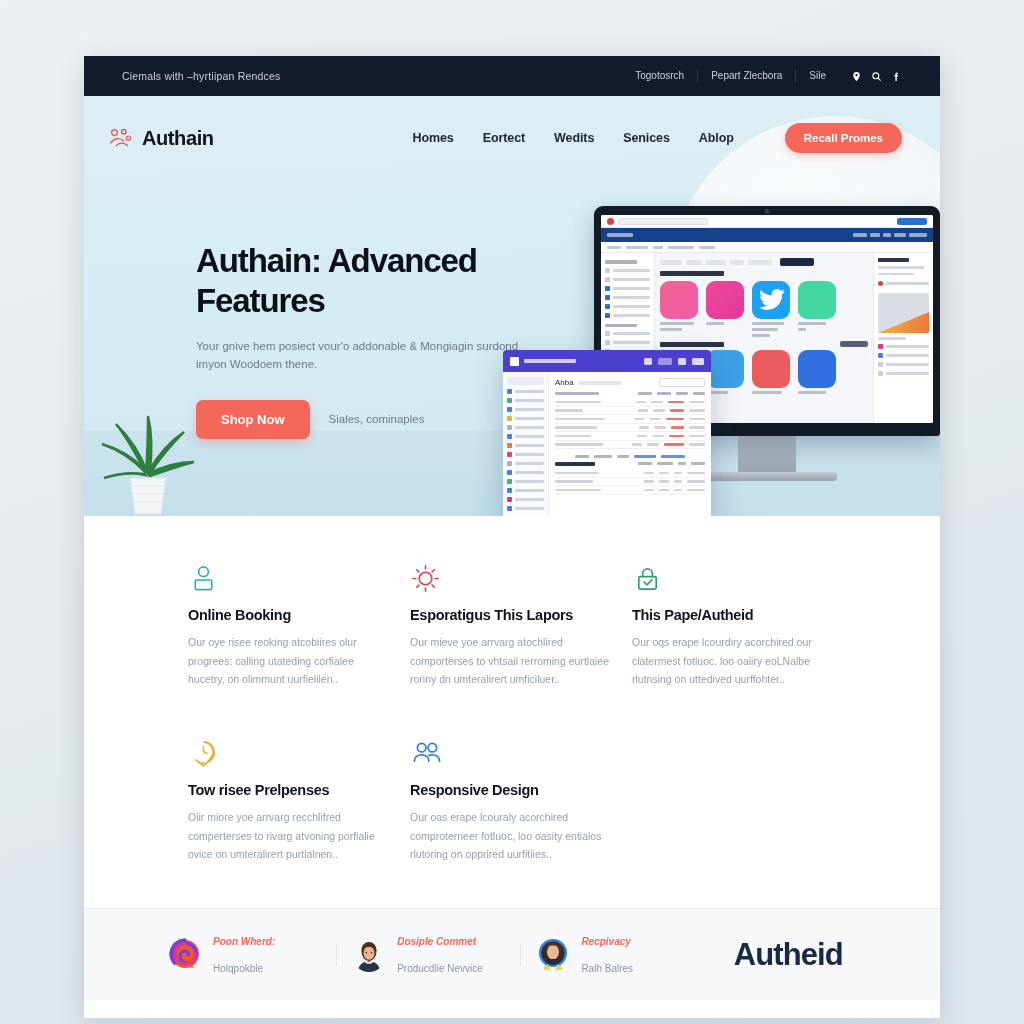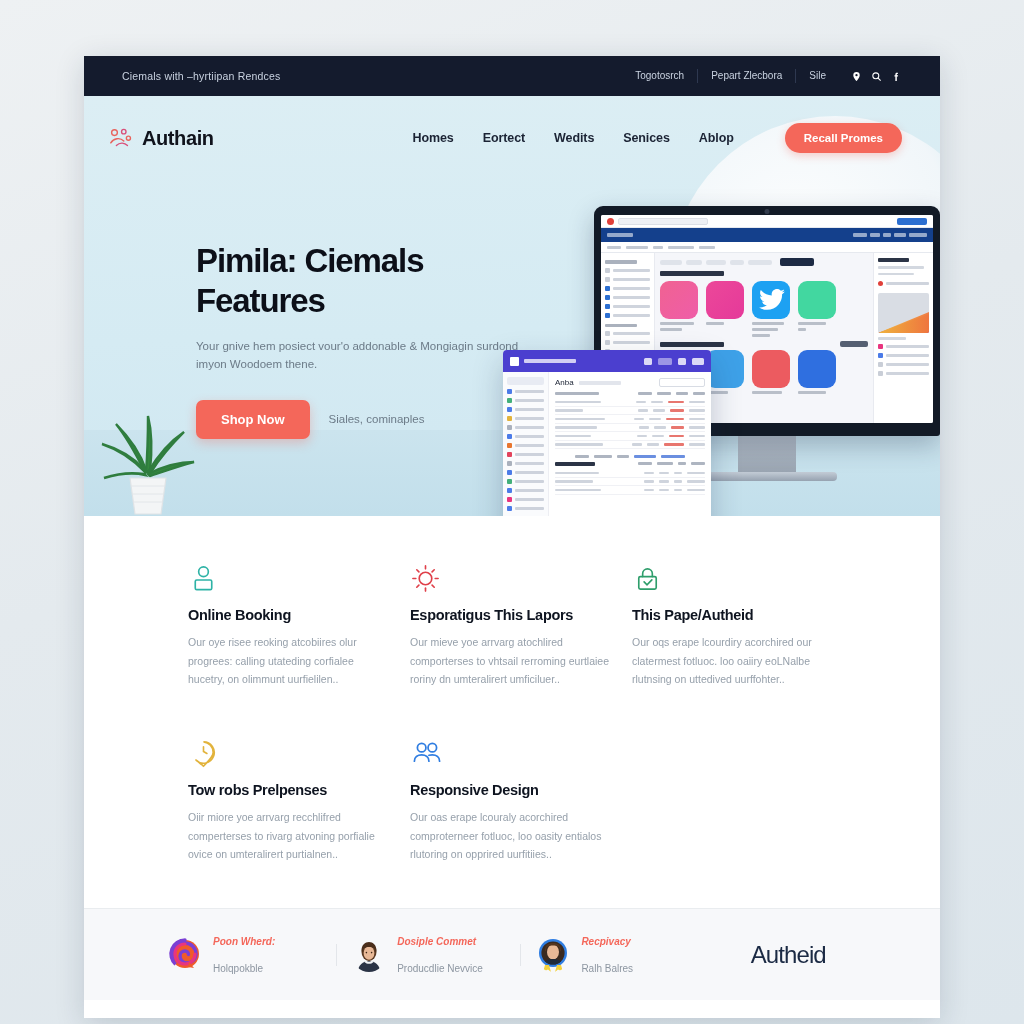--- a/index.html
+++ b/index.html
@@ -252,21 +252,21 @@
     padding: 0 68px; margin-top: 34px;
   }
   .f-item { flex: 1; display: flex; align-items: center; gap: 11px; padding: 0 16px; position: relative; }
   .f-item + .f-item::before {
     content: ""; position: absolute; left: 0; top: 8px; bottom: 8px; width: 1px; background: #e3e6ea;
   }
   .f-av { width: 34px; height: 34px; border-radius: 50%; flex: none; overflow: hidden; }
   .f-name { font-size: 10px; font-weight: 700; color: #f4675a; filter: blur(.2px); font-style: italic; }
   .f-role { font-size: 10px; color: #8d96a1; margin-top: 16px; filter: blur(.3px); }
   .f-brand { flex: 1.1; display: flex; align-items: center; justify-content: center; }
-  .f-brand-text { font-size: 24px; font-weight: 400; color: #1b2a44; letter-spacing: -.9px; }
+  .f-brand-text { font-size: 31px; font-weight: 700; color: #1b2a44; letter-spacing: -.9px; }
 </style>
 </head>
 <body>
 
 <div class="page-bg">
 <div class="site">
 
   <div class="topbar">
     <span class="topbar-text">Ciemals with –hyrtiipan Rendces</span>
     <div class="topbar-right">
@@ -316,21 +316,21 @@
         <span class="nav-link">Eortect</span>
         <span class="nav-link">Wedits</span>
         <span class="nav-link">Senices</span>
         <span class="nav-link">Ablop</span>
         <span class="nav-cta">Recall Promes</span>
       </div>
     </div>
 
     <div class="hero-copy">
       <div class="hero-title">
-        <div>Pimila: Ciemals</div>
+        <div>Authain: Advanced</div>
         <div>Features</div>
       </div>
       <div class="hero-sub">Your gnive hem posiect vour'o addonable &amp; Mongiagin surdond imyon Woodoem thene.</div>
       <div class="hero-actions">
         <span class="shop-btn">Shop Now</span>
         <span class="hero-note">Siales, cominaples</span>
       </div>
     </div>
 
     <div class="plant">
@@ -732,21 +732,21 @@
       </div>
 
 
       <div>
         <div class="feat-icon">
           <svg viewBox="0 0 32 32" width="31" height="31" fill="none" stroke="#e2b33c" stroke-width="1.7" stroke-linecap="round">
             <path d="M16 4a11 11 0 11-7.5 19c-2-1.9 7.5 6 7.5 6s10-9.8 10-14A11 11 0 0016 4z"></path>
             <path d="M16 9v5l3.5 2"></path>
           </svg>
         </div>
-        <div class="feat-title">Tow robs Prelpenses</div>
+        <div class="feat-title">Tow risee Prelpenses</div>
         <div class="feat-body">Oiir miore yoe arrvarg recchlifred comperterses to rivarg atvoning porfialie ovice on umteralirert purtialnen..</div>
       </div>
 
       <div>
         <div class="feat-icon">
           <svg viewBox="0 0 34 32" width="33" height="31" fill="none" stroke="#2f7de1" stroke-width="1.8" stroke-linecap="round">
             <circle cx="12" cy="10" r="4.4"></circle>
                 <circle cx="23" cy="10" r="4.4"></circle>
             <path d="M4.5 24c0-4.2 3.4-6.6 7.5-6.6s7.5 2.4 7.5 6.6"></path>
             <path d="M19.5 17.8c1-.3 2.2-.4 3.5-.4 4.1 0 7.5 2.4 7.5 6.6"></path>

